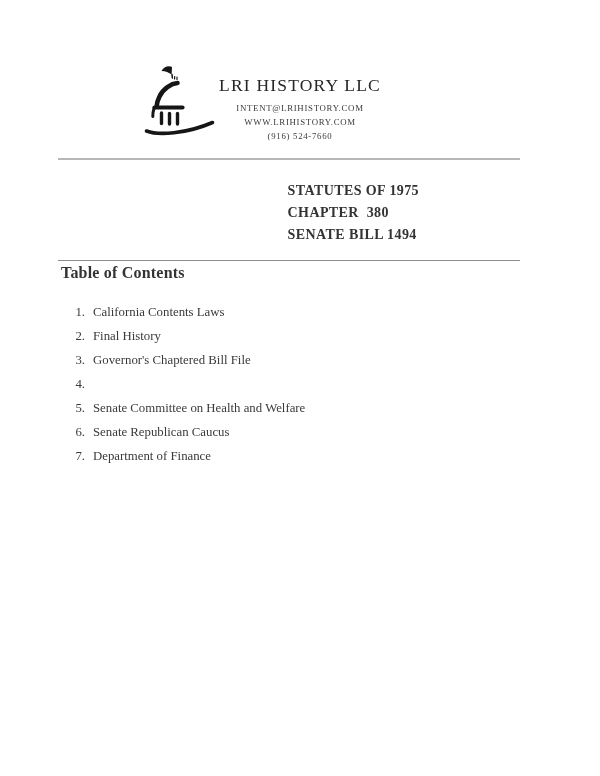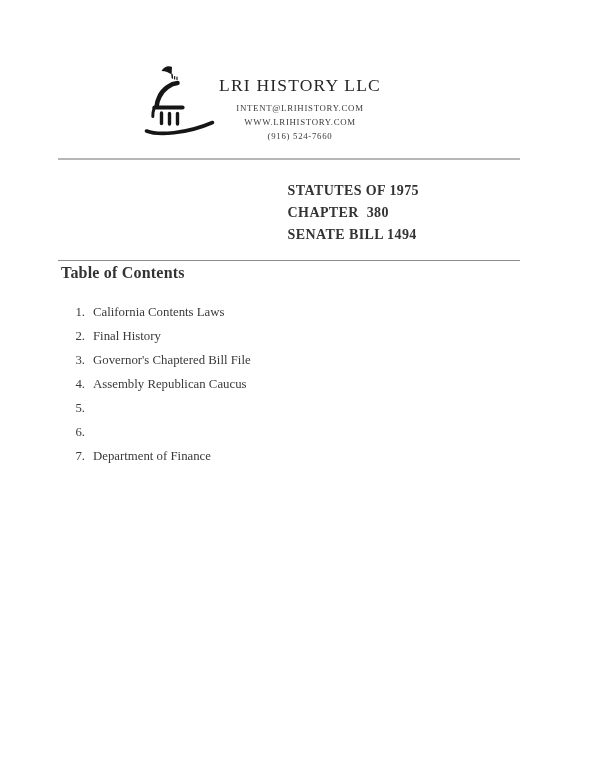--- a/index.html
+++ b/index.html
@@ -170,27 +170,28 @@
     <li>
       <span class="toc-num">2.</span>
       <span class="toc-label">Final History</span>
     </li>
     <li>
       <span class="toc-num">3.</span>
       <span class="toc-label">Governor's Chaptered Bill File</span>
     </li>
     <li>
       <span class="toc-num">4.</span>
-      <span class="toc-label">Assembly Republican Caucus</span>
     </li>
     <li>
       <span class="toc-num">5.</span>
+      <span class="toc-label">Senate Committee on Health and Welfare</span>
     </li>
     <li>
       <span class="toc-num">6.</span>
+      <span class="toc-label">Senate Republican Caucus</span>
     </li>
     <li>
       <span class="toc-num">7.</span>
       <span class="toc-label">Department of Finance</span>
     </li>
   </ol>
 
 </div>
 
 </body></html>

